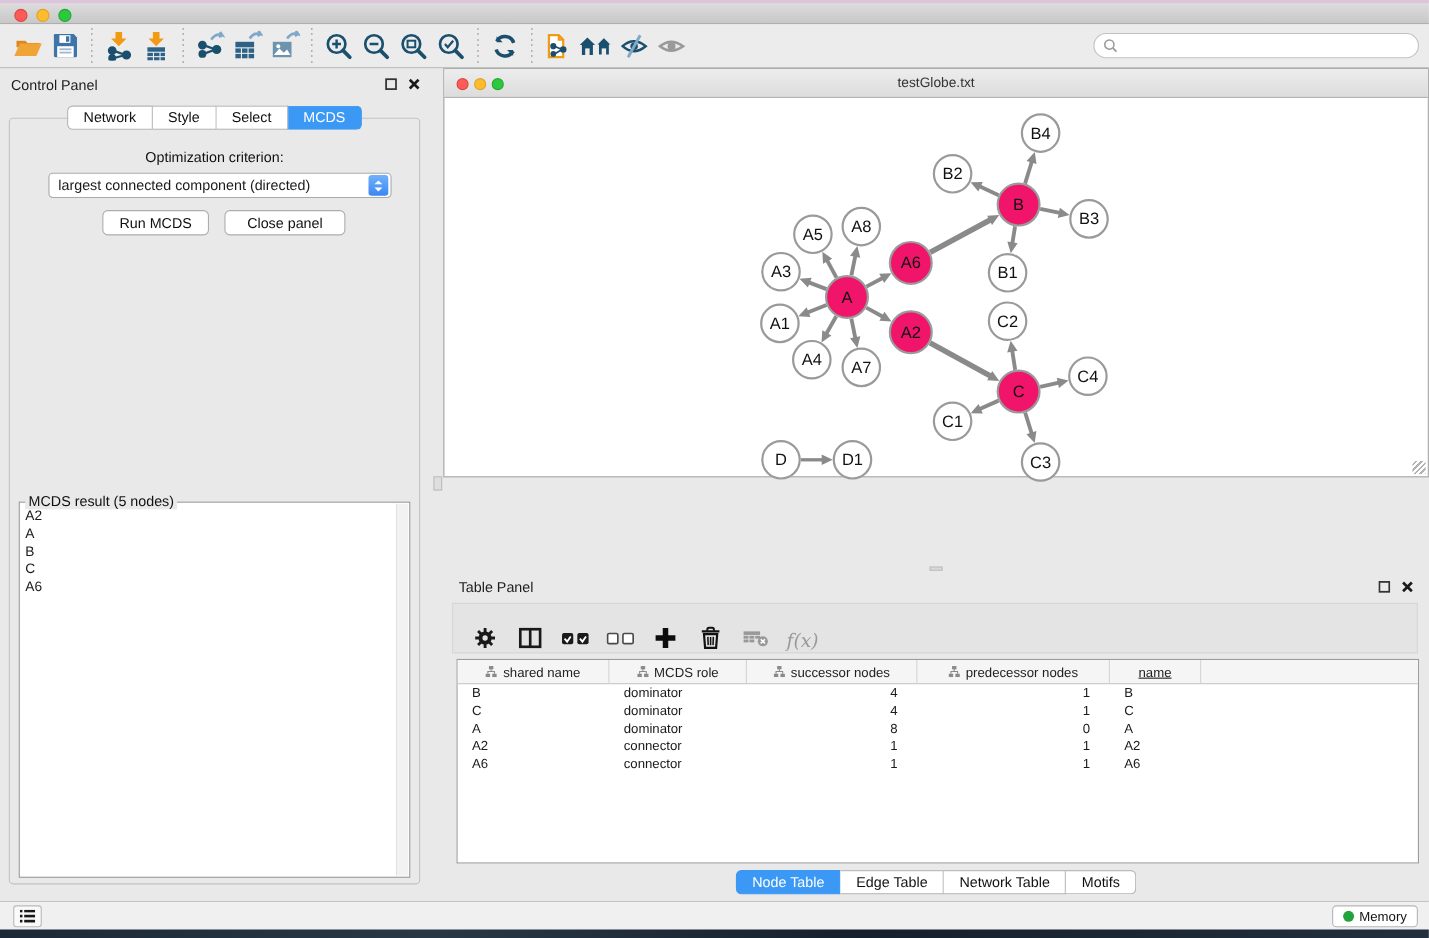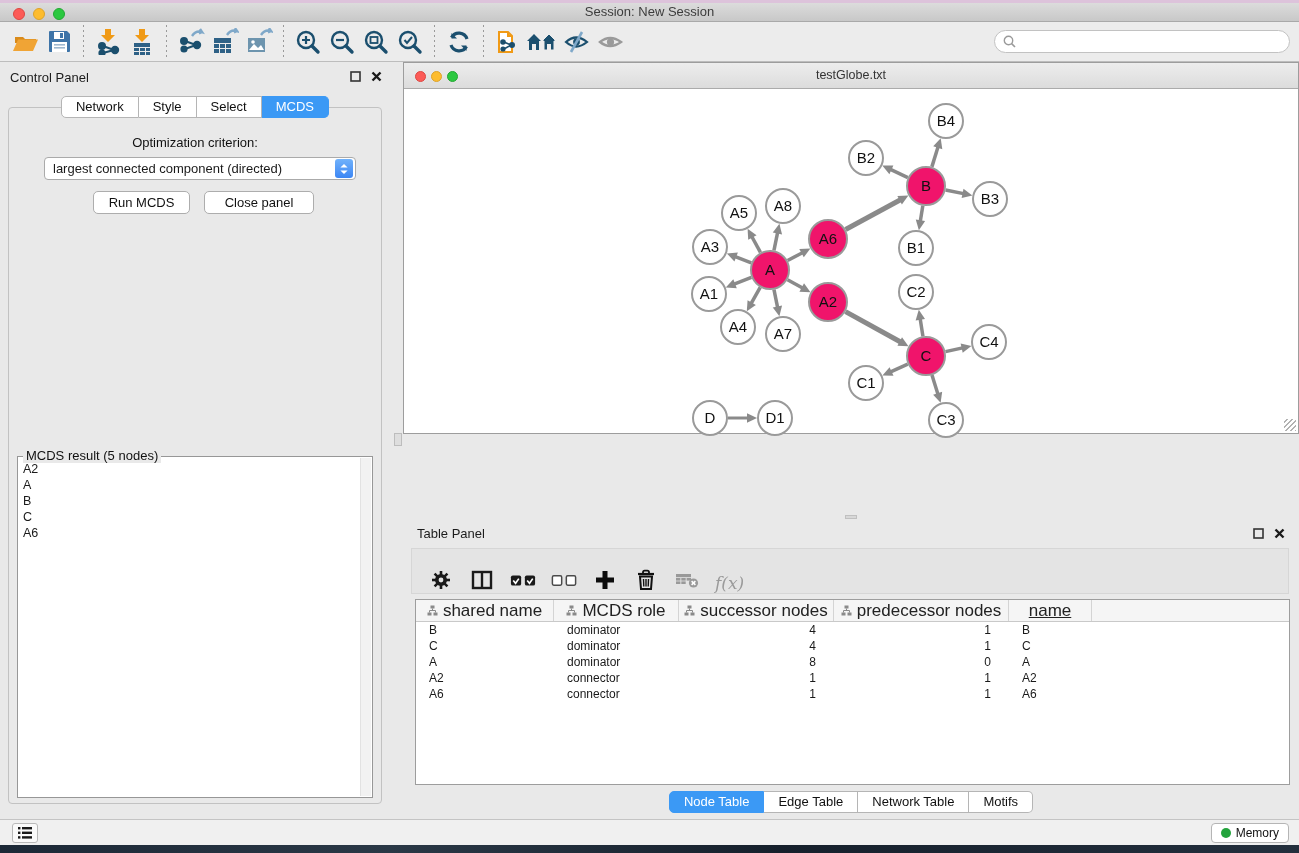--- a/index.html
+++ b/index.html
@@ -75,21 +75,21 @@
 
   
   #table-panel { position:absolute; left:403px; top:520px; width:896px; height:299px; }
   #tp-toolbar { position:absolute; left:8px; right:10px; top:28px; height:46px; background:#E4E4E4;
     border:1px solid #d6d6d6; display:flex; align-items:flex-end; gap:15px; padding-left:16px; }
   #tp-toolbar .icon-btn { width:26px; height:26px; }
   .fx { font-family:"DejaVu Serif",serif; font-style:italic; font-size:17px; color:#9a9a9a; }
   #node-table { position:absolute; left:12px; right:9px; top:79px; bottom:34px; background:#fff;
     border:1px solid #9d9d9d; overflow:hidden; }
   #tbl-head { display:flex; height:22px; background:#f5f5f5; border-bottom:1px solid #c9c9c9; }
-  .th { display:flex; align-items:center; justify-content:center; gap:5px; font-size:17px; color:#222;
+  .th { display:flex; align-items:center; justify-content:center; gap:5px; font-size:12px; color:#222;
     border-right:1px solid #d4d4d4; height:100%; flex:0 0 auto; }
   .th.filler { flex:1; border-right:none; }
   .tr { display:flex; height:16px; line-height:16px; font-size:12px; }
   .td { flex:0 0 auto; white-space:nowrap; overflow:hidden; }
   #tp-tabs { position:absolute; bottom:6px; width:100%; display:flex; justify-content:center; }
 
   
   #status-bar { position:absolute; left:0; top:819px; width:1299px; height:26px; background:#f0f0f0; border-top:1px solid #c4c4c4; }
   #list-btn { position:absolute; left:12px; top:3px; width:26px; height:20px; background:#fafafa;
     border:1px solid #b9b9b9; border-radius:3px; display:flex; align-items:center; justify-content:center; }
@@ -103,21 +103,20 @@
 <body>
 
 <div id="app">
 
   <div id="titlebar">
     <div class="tl-group">
       <span class="tl red"></span>
       <span class="tl yellow"></span>
       <span class="tl green"></span>
     </div>
-    <div class="title">Session: New Session</div>
   </div>
 
   <div id="toolbar">
     <span class="icon-btn">
       <svg width="27" height="24" viewBox="0 0 27 24">
         <path d="M3 7 h8 l2 2 h11 v4 H3 z" fill="#d98a1a"></path>
         <path d="M1 21 L6 9.5 H26 L21 21 Z" fill="#f0a435"></path>
       </svg>
     </span>
     <span class="icon-btn">

